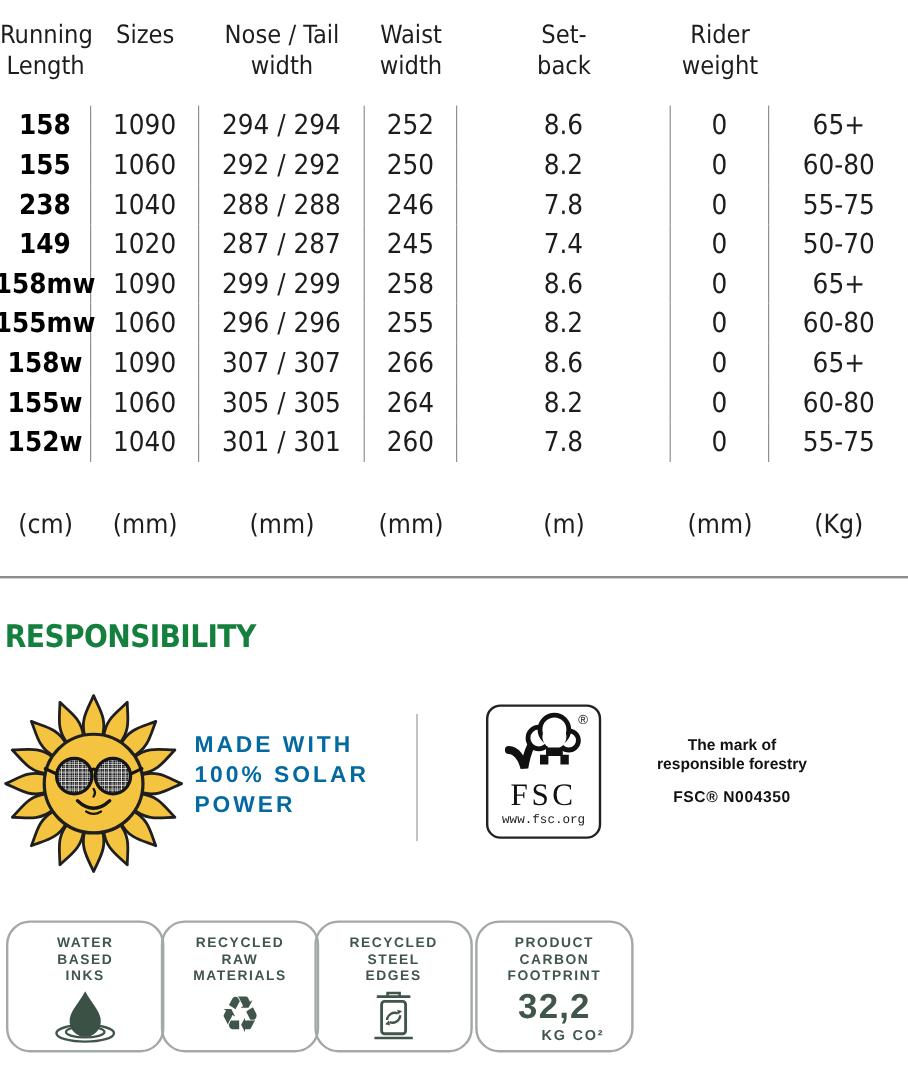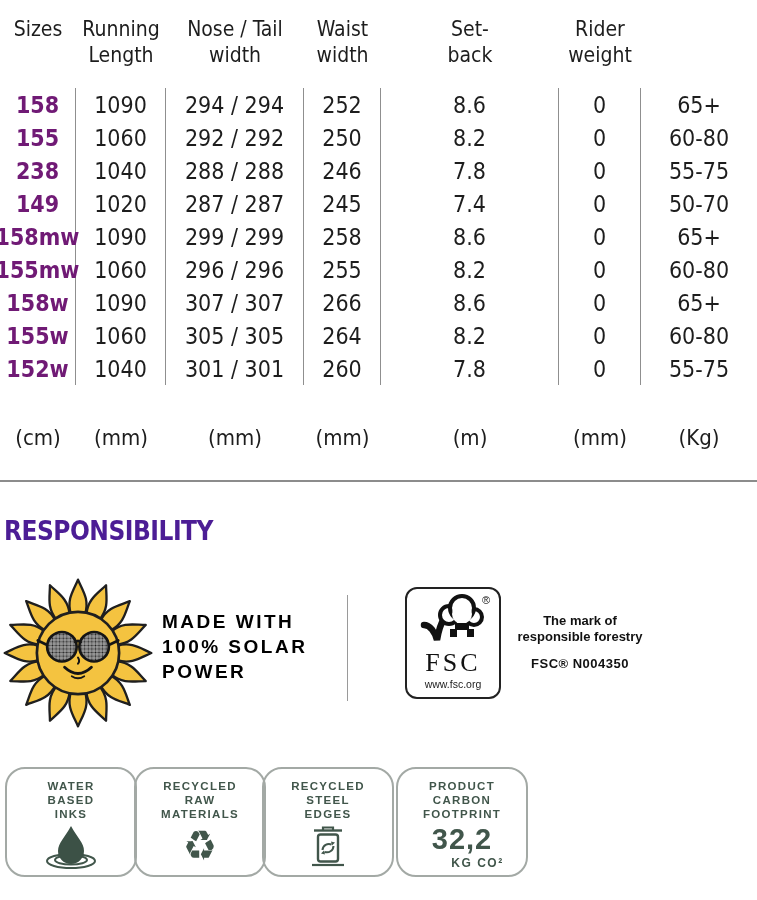--- a/index.html
+++ b/index.html
@@ -4,51 +4,51 @@
 <style>
   html,body{margin:0;padding:0;background:#fff;}
   body{width:757px;height:900px;overflow:hidden;color:#1a1a1a;
        font-family:"DejaVu Sans",sans-serif;font-stretch:condensed;}
   .page{position:relative;width:757px;height:900px;}
 
   
   .h-main{margin:8px 0 0 4px;font-size:24px;font-weight:bold;letter-spacing:-0.5px;
           line-height:1.1;color:#161616;}
   .h-resp{margin:36px 0 0 4px;font-size:26px;font-weight:bold;letter-spacing:-0.5px;
-          line-height:1.05;color:#4c1d95;}
+          line-height:1.05;color:#15803d;}
 
   
   .grid7{display:grid;grid-template-columns:76px 90px 138px 77px 178px 82px 116px;}
   .thead{margin-top:16px;}
   .thead .hcell{text-align:center;font-size:21px;line-height:26px;color:#1d1d1d;}
   .tbody{margin-top:20px;}
   .trow{display:grid;grid-template-columns:76px 90px 138px 77px 178px 82px 116px;height:33px;}
   .cell{display:flex;align-items:center;justify-content:center;font-size:23px;color:#1d1d1d;}
   .trow .cell:not(:last-child){border-right:1px solid #8f8f8f;}
-  .trow .cell:first-child{font-weight:bold;color:#701a75;}
+  .trow .cell:first-child{font-weight:bold;color:#000000;}
   .units{margin-top:20px;}
   .units .cell{font-size:22px;height:26px;margin-top:19px;}
   .rule{margin:30px 0 0 0;border:none;border-top:2px solid #8c8c8c;}
 
   
   .resp-top{position:relative;height:200px;margin-top:14px;}
   .sun{position:absolute;left:2px;top:18px;}
-  .solar-text{position:absolute;left:162px;top:50px;color:#000000;
+  .solar-text{position:absolute;left:162px;top:50px;color:#0369a1;
       font-family:"Liberation Sans",sans-serif;font-weight:bold;font-size:19px;
       letter-spacing:2.5px;line-height:25px;}
   .vline{position:absolute;left:347px;top:36px;width:1px;height:106px;background:#9a9a9a;}
   .fsc-box{position:absolute;left:405px;top:28px;width:96px;height:112px;
       border:2px solid #222;border-radius:12px;box-sizing:border-box;text-align:center;}
   .fsc-reg{position:absolute;right:9px;top:5px;font-size:11px;color:#111;
       font-family:"Liberation Sans",sans-serif;}
   .fsc-logo{margin-top:4px;}
   .fsc-word{font-family:"Liberation Serif",serif;font-size:26px;letter-spacing:3px;
       color:#111;line-height:24px;margin-top:-2px;}
-  .fsc-url{font-family:Liberation Sans, sans-serif;font-size:10.5px;color:#222;margin-top:3px;}
-  .fsc-cap{position:absolute;left:506px;top:54px;width:148px;text-align:center;
+  .fsc-url{font-family:Liberation Mono, monospace;font-size:10.5px;color:#222;margin-top:3px;}
+  .fsc-cap{position:absolute;left:536px;top:54px;width:148px;text-align:center;
       font-family:"Liberation Sans",sans-serif;font-weight:bold;font-size:13px;
       line-height:16px;color:#111;}
   .fsc-lic{margin-top:11px;font-size:13px;letter-spacing:0.5px;}
 
   
   .badges{position:relative;height:120px;margin-top:8px;}
   .badge{position:absolute;top:0;width:132px;height:110px;border:2px solid #a3a9a5;
       border-radius:20px;box-sizing:border-box;text-align:center;color:#41564b;
       font-family:"Liberation Sans",sans-serif;}
   .b1{left:5px}.b2{left:134px}.b3{left:262px}.b4{left:396px}
@@ -61,26 +61,26 @@
   .cf-unit{font-size:12px;font-weight:bold;letter-spacing:1.5px;margin-top:2px;padding-left:31px;}
 </style>
 </head>
 <body>
 
 <div class="page">
 
 
   <div class="grid7 thead">
     <div class="hcell">
+      <div>Running</div>
+        <div>Length</div>
+    </div>
+    <div class="hcell">
       <div>Sizes</div>
         <div></div>
-    </div>
-    <div class="hcell">
-      <div>Running</div>
-        <div>Length</div>
     </div>
     <div class="hcell">
       <div>Nose / Tail</div>
         <div>width</div>
     </div>
     <div class="hcell">
       <div>Waist</div>
         <div>width</div>
     </div>
     <div class="hcell">

